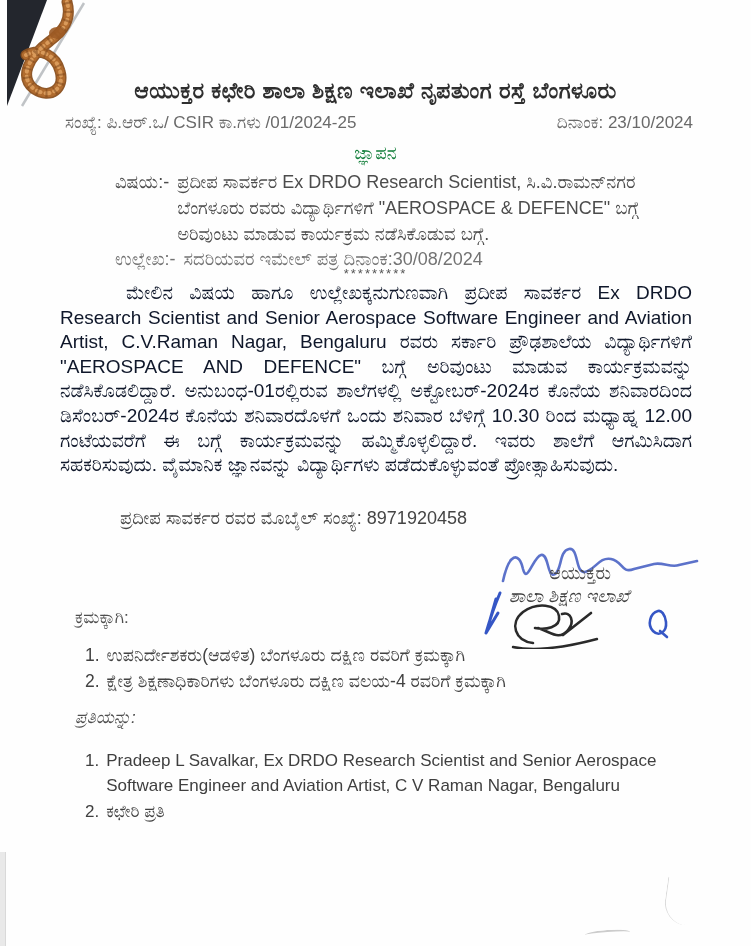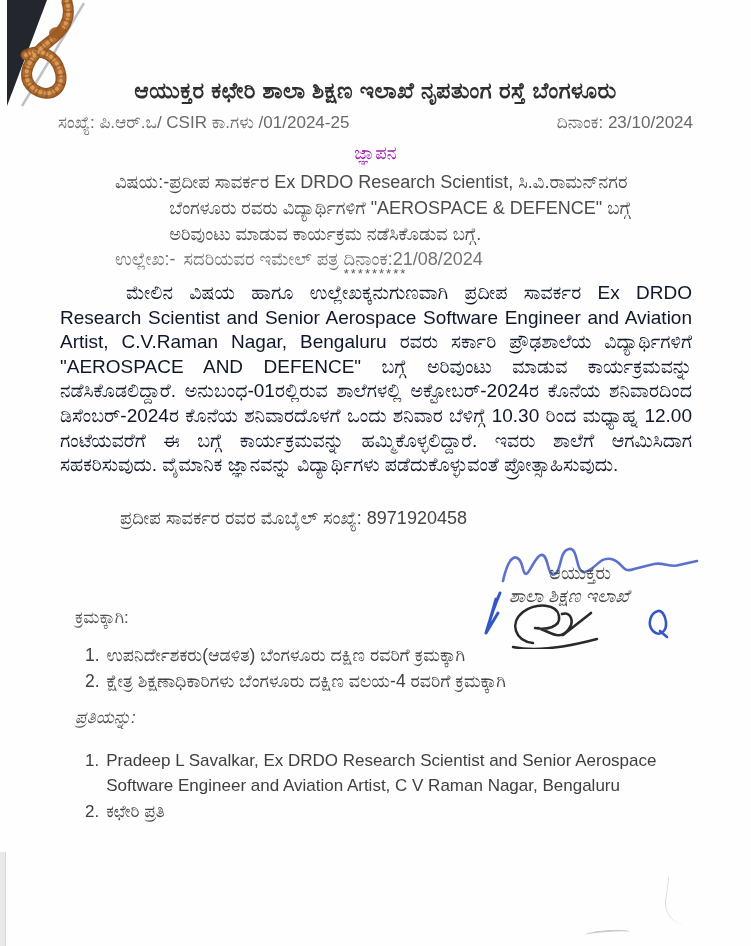--- a/index.html
+++ b/index.html
@@ -31,29 +31,29 @@
     position:absolute;top:38px;left:0;right:0;
     display:flex;justify-content:center;align-items:center;gap:24px;
     font-size:24px;font-weight:700;color:#333333;letter-spacing:1px;
   }
   .emblem{filter:blur(.3px);opacity:.9;}
   .office-line{
     position:absolute;top:78px;left:0;right:0;
     text-align:center;font-size:22px;font-weight:700;color:#2f2f2f;letter-spacing:.5px;
   }
   .ref-row{
-    position:absolute;top:113px;left:58px;right:58px;
+    position:absolute;top:113px;left:65px;right:58px;
     display:flex;justify-content:space-between;
     font-size:17px;color:#6a6a6a;
   }
   
-  .memo-title{position:absolute;top:143px;left:0;right:0;text-align:center;font-size:18px;color:#a21caf;}
+  .memo-title{position:absolute;top:143px;left:0;right:0;text-align:center;font-size:18px;color:#15803d;}
   .subject-row{
     position:absolute;top:169px;left:115px;width:560px;
-    display:flex;font-size:18px;line-height:26px;color:#4c4c4c;
+    display:flex;gap:8px;font-size:18px;line-height:26px;color:#4c4c4c;
   }
   .subject-row .lbl{white-space:nowrap;}
   .subject-row .txt{width:492px;}
   .reference-row{
     position:absolute;top:249px;left:115px;
     display:flex;gap:8px;font-size:18px;color:#737373;
   }
   .stars{position:absolute;top:266px;left:0;right:0;text-align:center;
     font-size:13px;letter-spacing:2px;color:#555555;}
   .body-par{
@@ -109,21 +109,21 @@
 
   <div class="memo-title">ಜ್ಞಾಪನ</div>
 
   <div class="subject-row">
     <span class="lbl">ವಿಷಯ:-</span>
     <span class="txt">ಪ್ರದೀಪ ಸಾವರ್ಕರ Ex DRDO Research Scientist, ಸಿ.ವಿ.ರಾಮನ್‌ನಗರ ಬೆಂಗಳೂರು ರವರು ವಿದ್ಯಾರ್ಥಿಗಳಿಗೆ "AEROSPACE &amp; DEFENCE" ಬಗ್ಗೆ ಅರಿವುಂಟು ಮಾಡುವ ಕಾರ್ಯಕ್ರಮ ನಡೆಸಿಕೊಡುವ ಬಗ್ಗೆ.</span>
   </div>
 
   <div class="reference-row">
     <span class="lbl">ಉಲ್ಲೇಖ:-</span>
-    <span>ಸದರಿಯವರ ಇಮೇಲ್ ಪತ್ರ ದಿನಾಂಕ:21/08/2024</span>
+    <span>ಸದರಿಯವರ ಇಮೇಲ್ ಪತ್ರ ದಿನಾಂಕ:30/08/2024</span>
   </div>
 
   <div class="stars">*********</div>
 
   <div class="body-par">ಮೇಲಿನ ವಿಷಯ ಹಾಗೂ ಉಲ್ಲೇಖಕ್ಕನುಗುಣವಾಗಿ ಪ್ರದೀಪ ಸಾವರ್ಕರ Ex DRDO Research Scientist and Senior Aerospace Software Engineer and Aviation Artist, C.V.Raman Nagar, Bengaluru ರವರು ಸರ್ಕಾರಿ ಪ್ರೌಢಶಾಲೆಯ ವಿದ್ಯಾರ್ಥಿಗಳಿಗೆ "AEROSPACE AND DEFENCE" ಬಗ್ಗೆ ಅರಿವುಂಟು ಮಾಡುವ ಕಾರ್ಯಕ್ರಮವನ್ನು ನಡೆಸಿಕೊಡಲಿದ್ದಾರೆ. ಅನುಬಂಧ-01ರಲ್ಲಿರುವ ಶಾಲೆಗಳಲ್ಲಿ ಅಕ್ಟೋಬರ್-2024ರ ಕೊನೆಯ ಶನಿವಾರದಿಂದ ಡಿಸೆಂಬರ್-2024ರ ಕೊನೆಯ ಶನಿವಾರದೊಳಗೆ ಒಂದು ಶನಿವಾರ ಬೆಳಿಗ್ಗೆ 10.30 ರಿಂದ ಮಧ್ಯಾಹ್ನ 12.00 ಗಂಟೆಯವರೆಗೆ ಈ ಬಗ್ಗೆ ಕಾರ್ಯಕ್ರಮವನ್ನು ಹಮ್ಮಿಕೊಳ್ಳಲಿದ್ದಾರೆ. ಇವರು ಶಾಲೆಗೆ ಆಗಮಿಸಿದಾಗ ಸಹಕರಿಸುವುದು. ವೈಮಾನಿಕ ಜ್ಞಾನವನ್ನು ವಿದ್ಯಾರ್ಥಿಗಳು ಪಡೆದುಕೊಳ್ಳುವಂತೆ ಪ್ರೋತ್ಸಾಹಿಸುವುದು.</div>
 
   <div class="mobile-line">ಪ್ರದೀಪ ಸಾವರ್ಕರ ರವರ ಮೊಬೈಲ್ ಸಂಖ್ಯೆ: 8971920458</div>
 
   <svg class="sig-scribble" width="210" height="44" viewBox="0 0 210 44">
     <path d="M8,38 C14,10 24,8 28,26 C32,42 38,14 46,12 C54,10 52,36 60,31 C67,27 64,8 74,6 C84,4 80,31 90,29 C101,26 104,14 116,16 C128,18 126,31 139,26 L159,21 C168,19 176,25 184,22 L202,18" stroke="#4a63c4" stroke-width="2.6" fill="none" stroke-linecap="round" opacity="0.9"></path>

